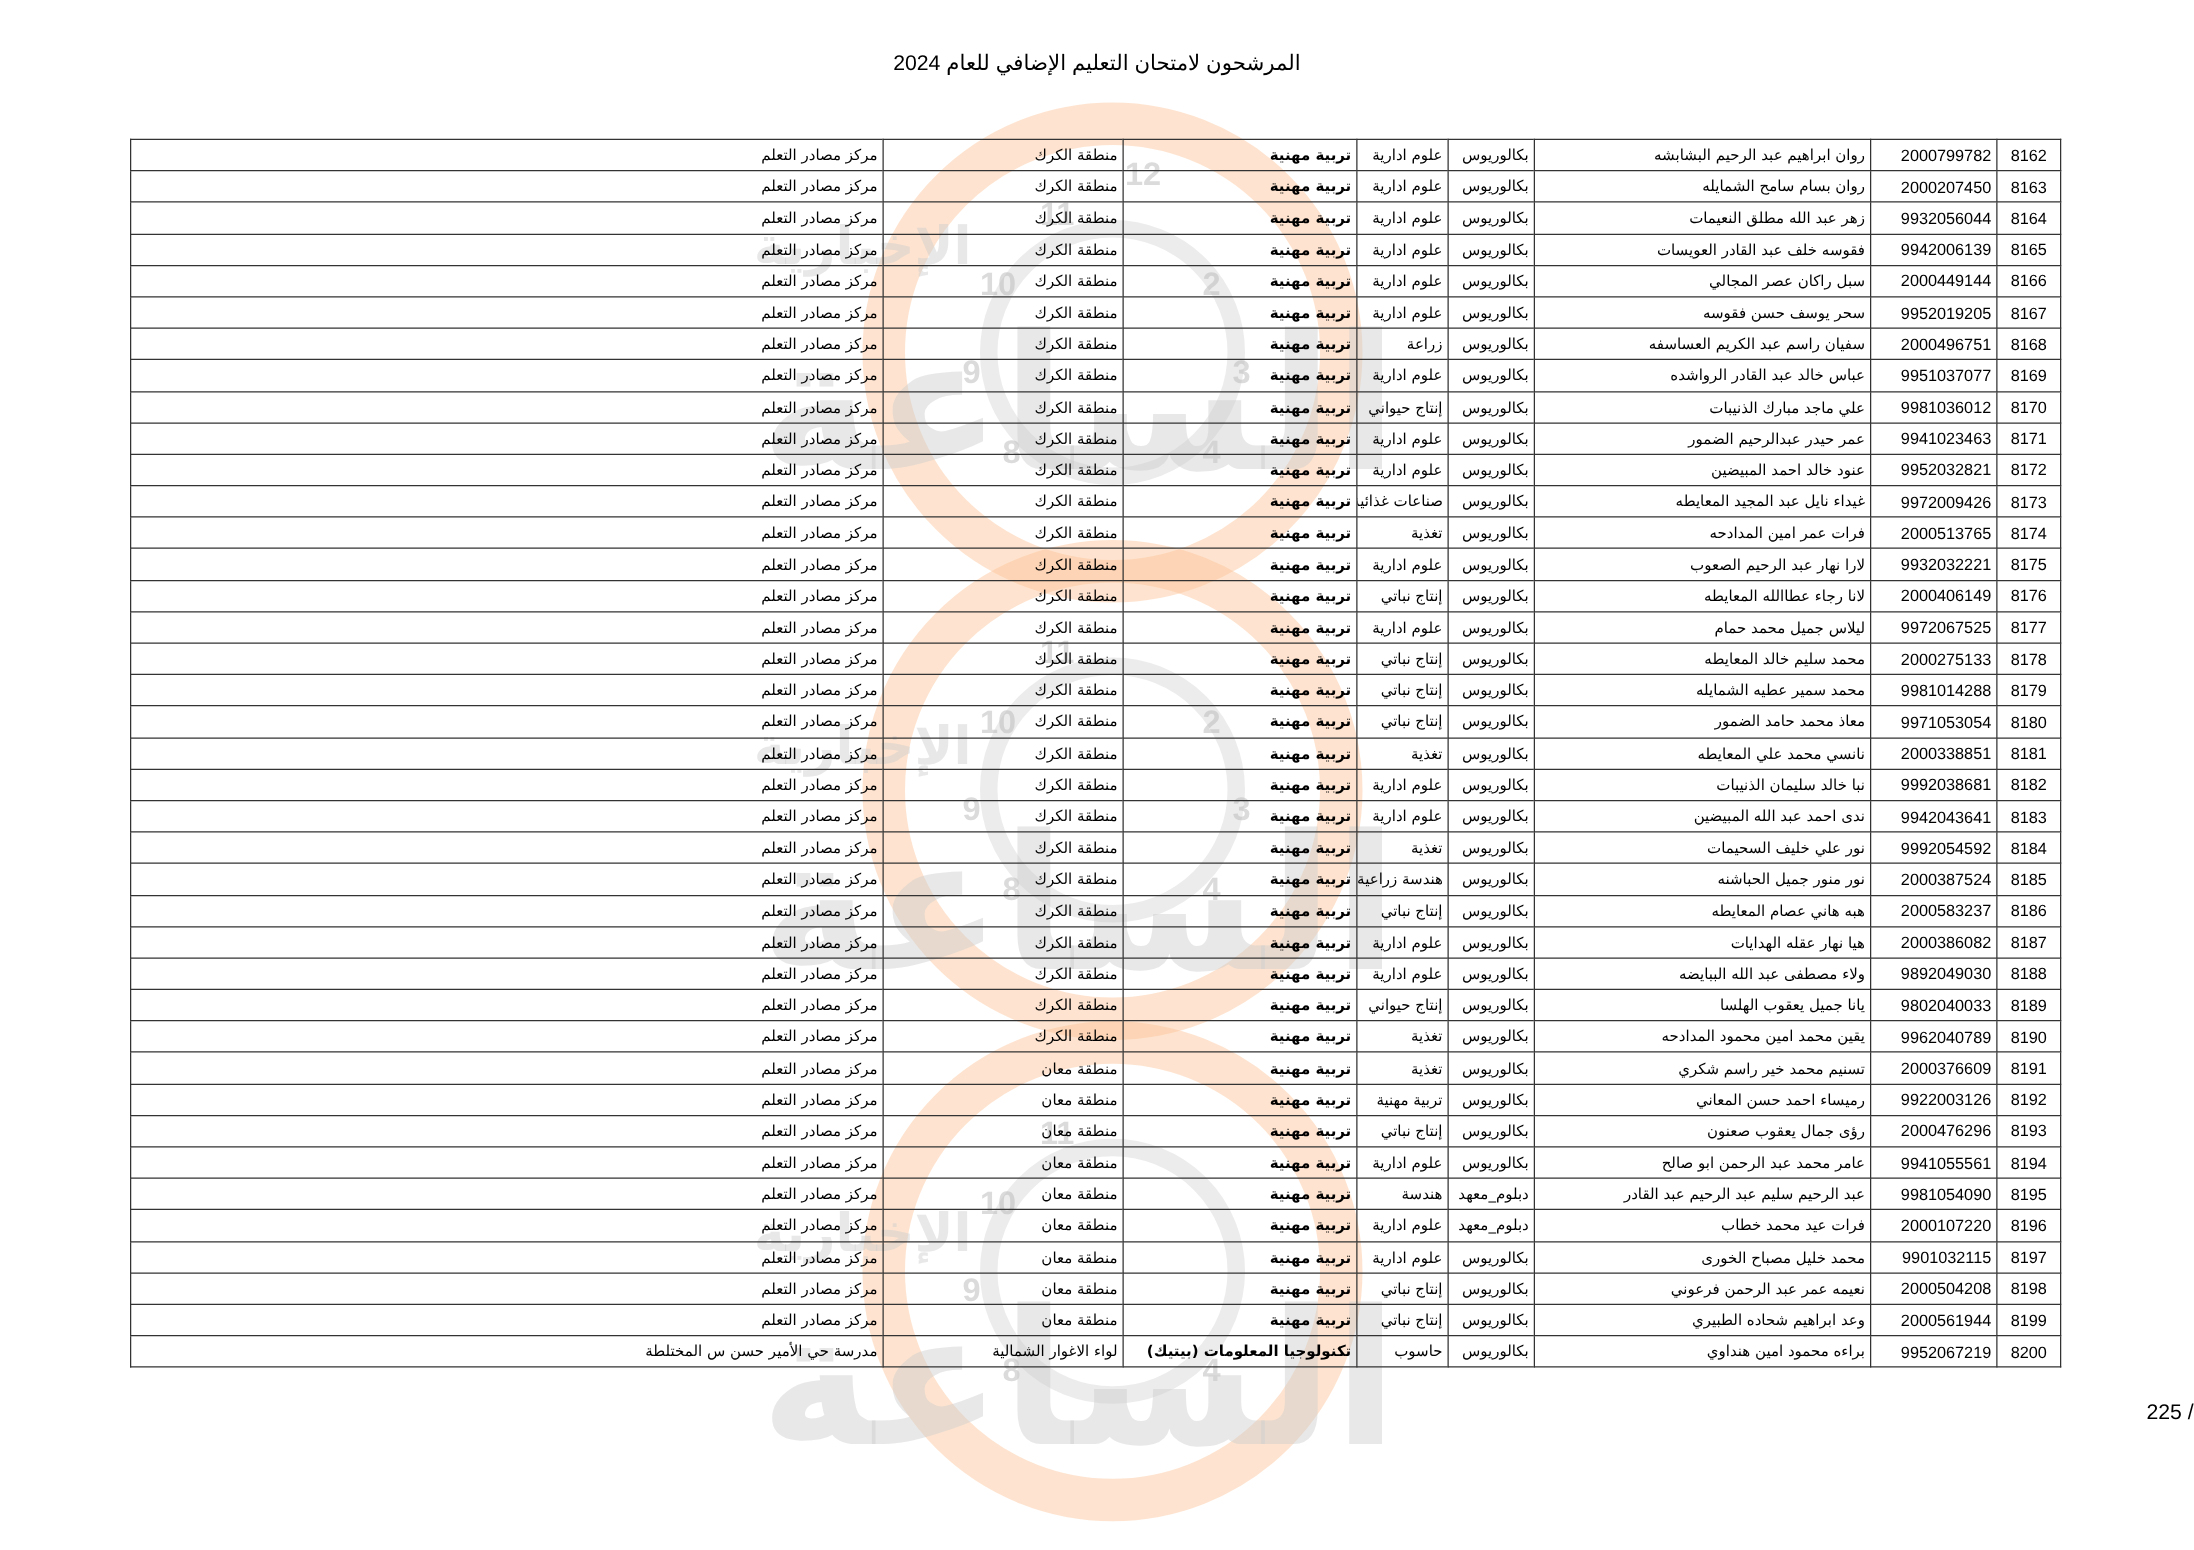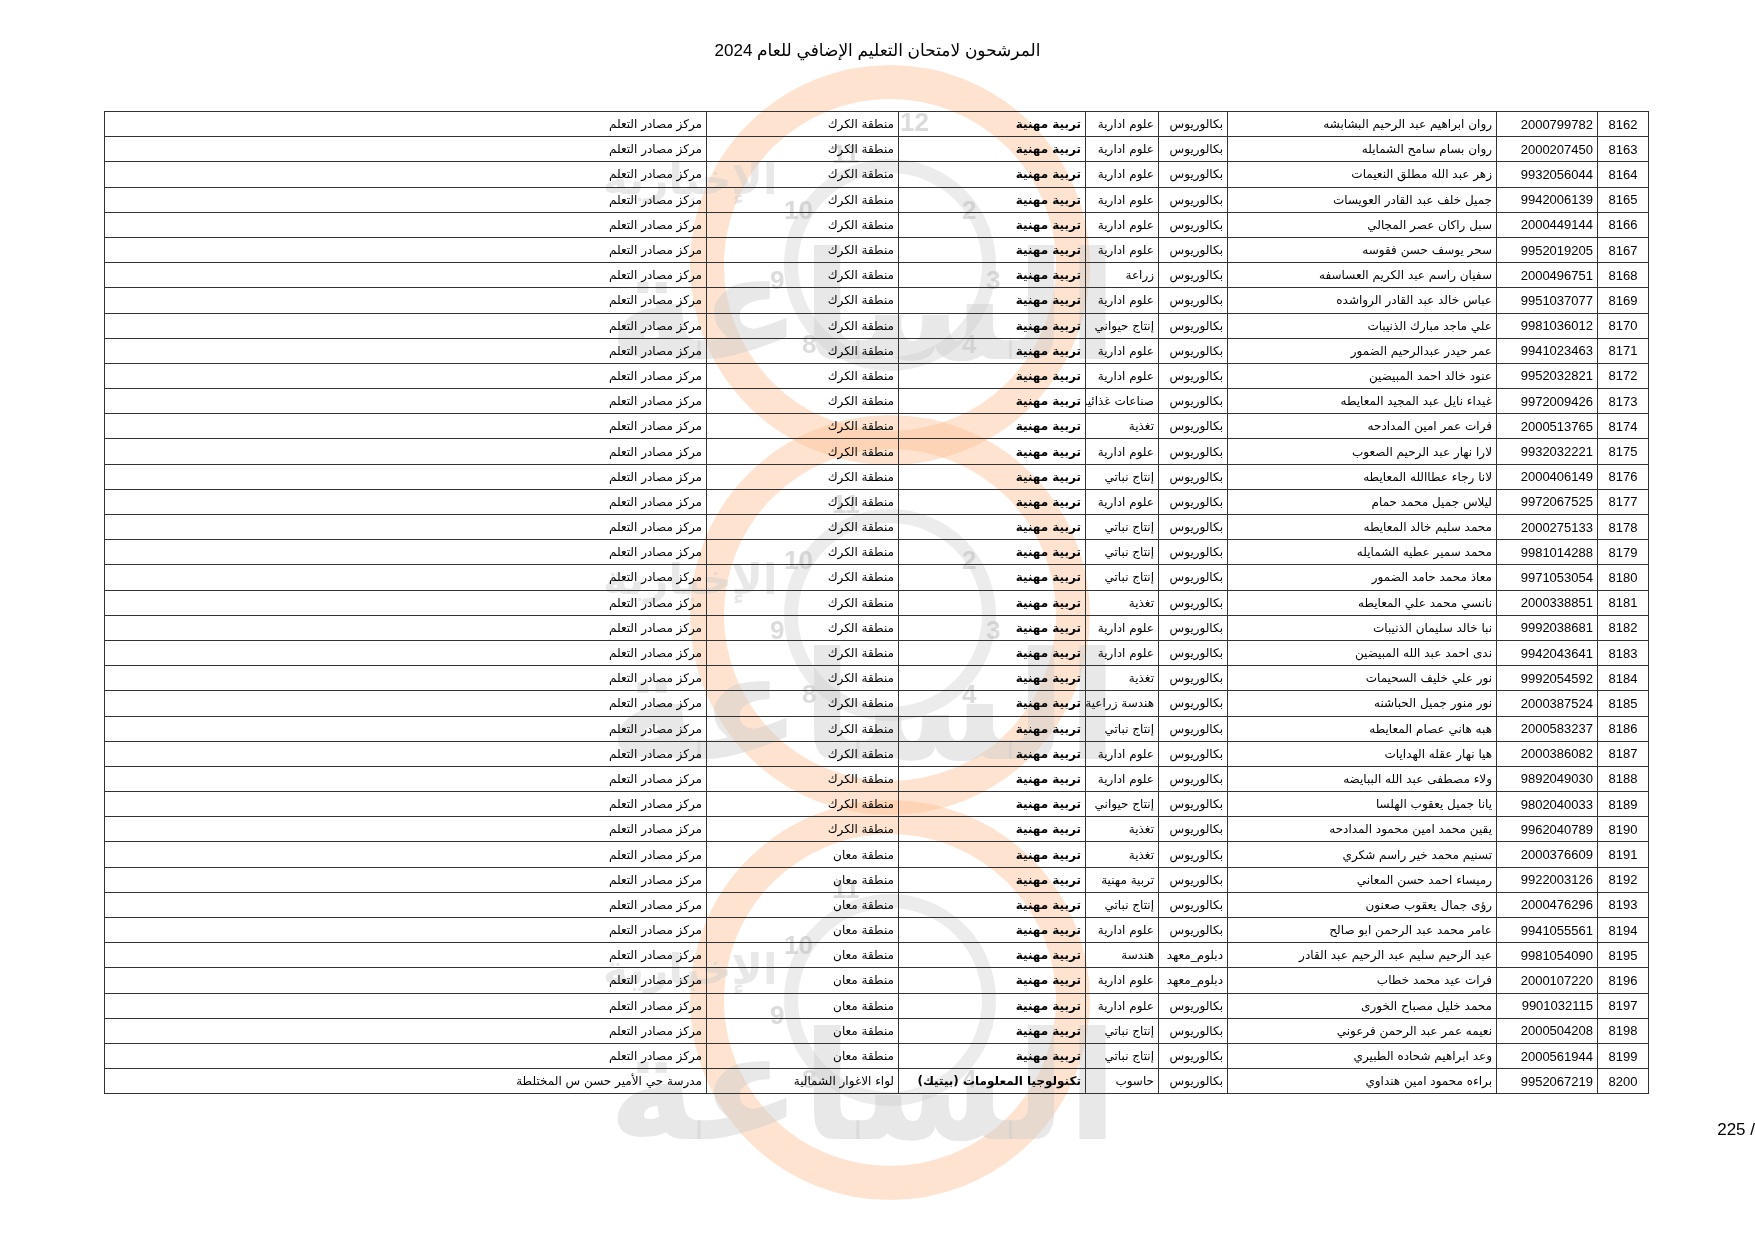--- a/index.html
+++ b/index.html
@@ -48,21 +48,21 @@
     td.c-dir { width: 183px; }
     td.c-center { }
     .page-num {
       position: absolute; top: 1120px; left: 0; width: 1755px; text-align: right;
       font-size: 17px; font-family: "Liberation Sans", sans-serif; z-index: 2;
     }
   </style>
 </head>
 <body>
 
-<div class="watermark" style="left:0;top:0;width:1755px;height:916px;">
+<div class="watermark" style="left:0;top:17px;width:1755px;height:916px;">
   <div class="watermark wm-clock" style="left:690px;top:65px;">
     <div class="inner"></div>
     <span class="num" style="left:176px;top:8px;">12</span>
     <span class="num" style="left:108px;top:40px;">11</span>
     <span class="num" style="left:60px;top:96px;">10</span>
     <span class="num" style="left:46px;top:166px;">9</span>
     <span class="num" style="left:78px;top:230px;">8</span>
     <span class="num" style="left:238px;top:96px;">2</span>
     <span class="num" style="left:262px;top:166px;">3</span>
     <span class="num" style="left:238px;top:230px;">4</span>
@@ -123,21 +123,21 @@
         <td class="c-name">زهر عبد الله مطلق النعيمات</td>
         <td class="c-deg">بكالوريوس</td>
         <td class="c-field">علوم ادارية</td>
         <td class="c-spec">تربية مهنية</td>
         <td class="c-dir">منطقة الكرك</td>
         <td class="c-center">مركز مصادر التعلم</td>
       </tr>
       <tr>
         <td class="c-seq">8165</td>
         <td class="c-id">9942006139</td>
-        <td class="c-name">جميل خلف عبد القادر العويسات</td>
+        <td class="c-name">فقوسه خلف عبد القادر العويسات</td>
         <td class="c-deg">بكالوريوس</td>
         <td class="c-field">علوم ادارية</td>
         <td class="c-spec">تربية مهنية</td>
         <td class="c-dir">منطقة الكرك</td>
         <td class="c-center">مركز مصادر التعلم</td>
       </tr>
       <tr>
         <td class="c-seq">8166</td>
         <td class="c-id">2000449144</td>
         <td class="c-name">سبل راكان عصر المجالي</td>

